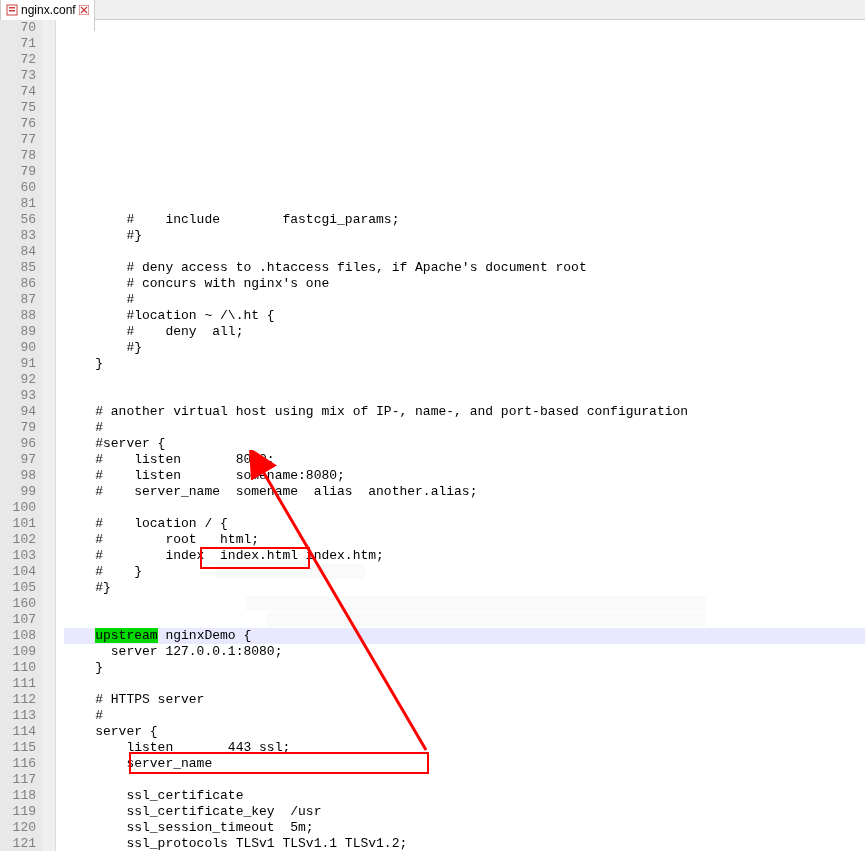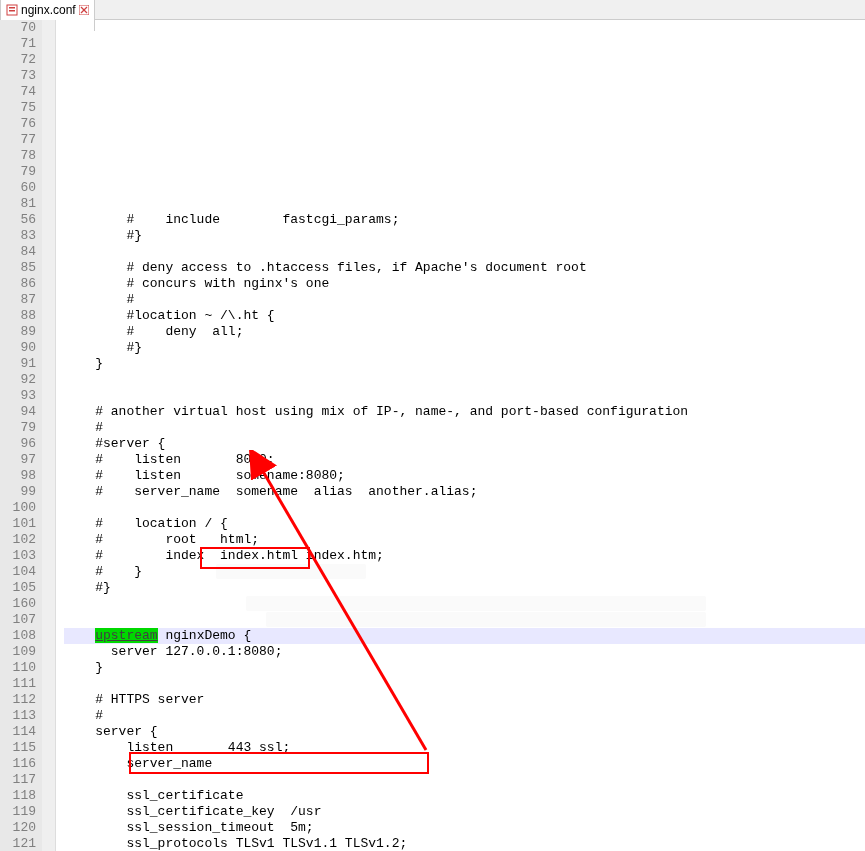--- a/index.html
+++ b/index.html
@@ -90,22 +90,21 @@
   height: 16px;
   background: #e8e8ff;
   z-index: 0;
 }
 .code-line > span {
   position: relative;
   z-index: 1;
 }
 .kw-highlight {
   background: #00d800;
-  color: #404040;
-  text-decoration: underline;
+  color: #000000;
 }
 .red-box {
   position: absolute;
   border: 2px solid #ff0000;
   z-index: 5;
   pointer-events: none;
 }
 .arrow-svg {
   position: absolute;
   z-index: 6;

